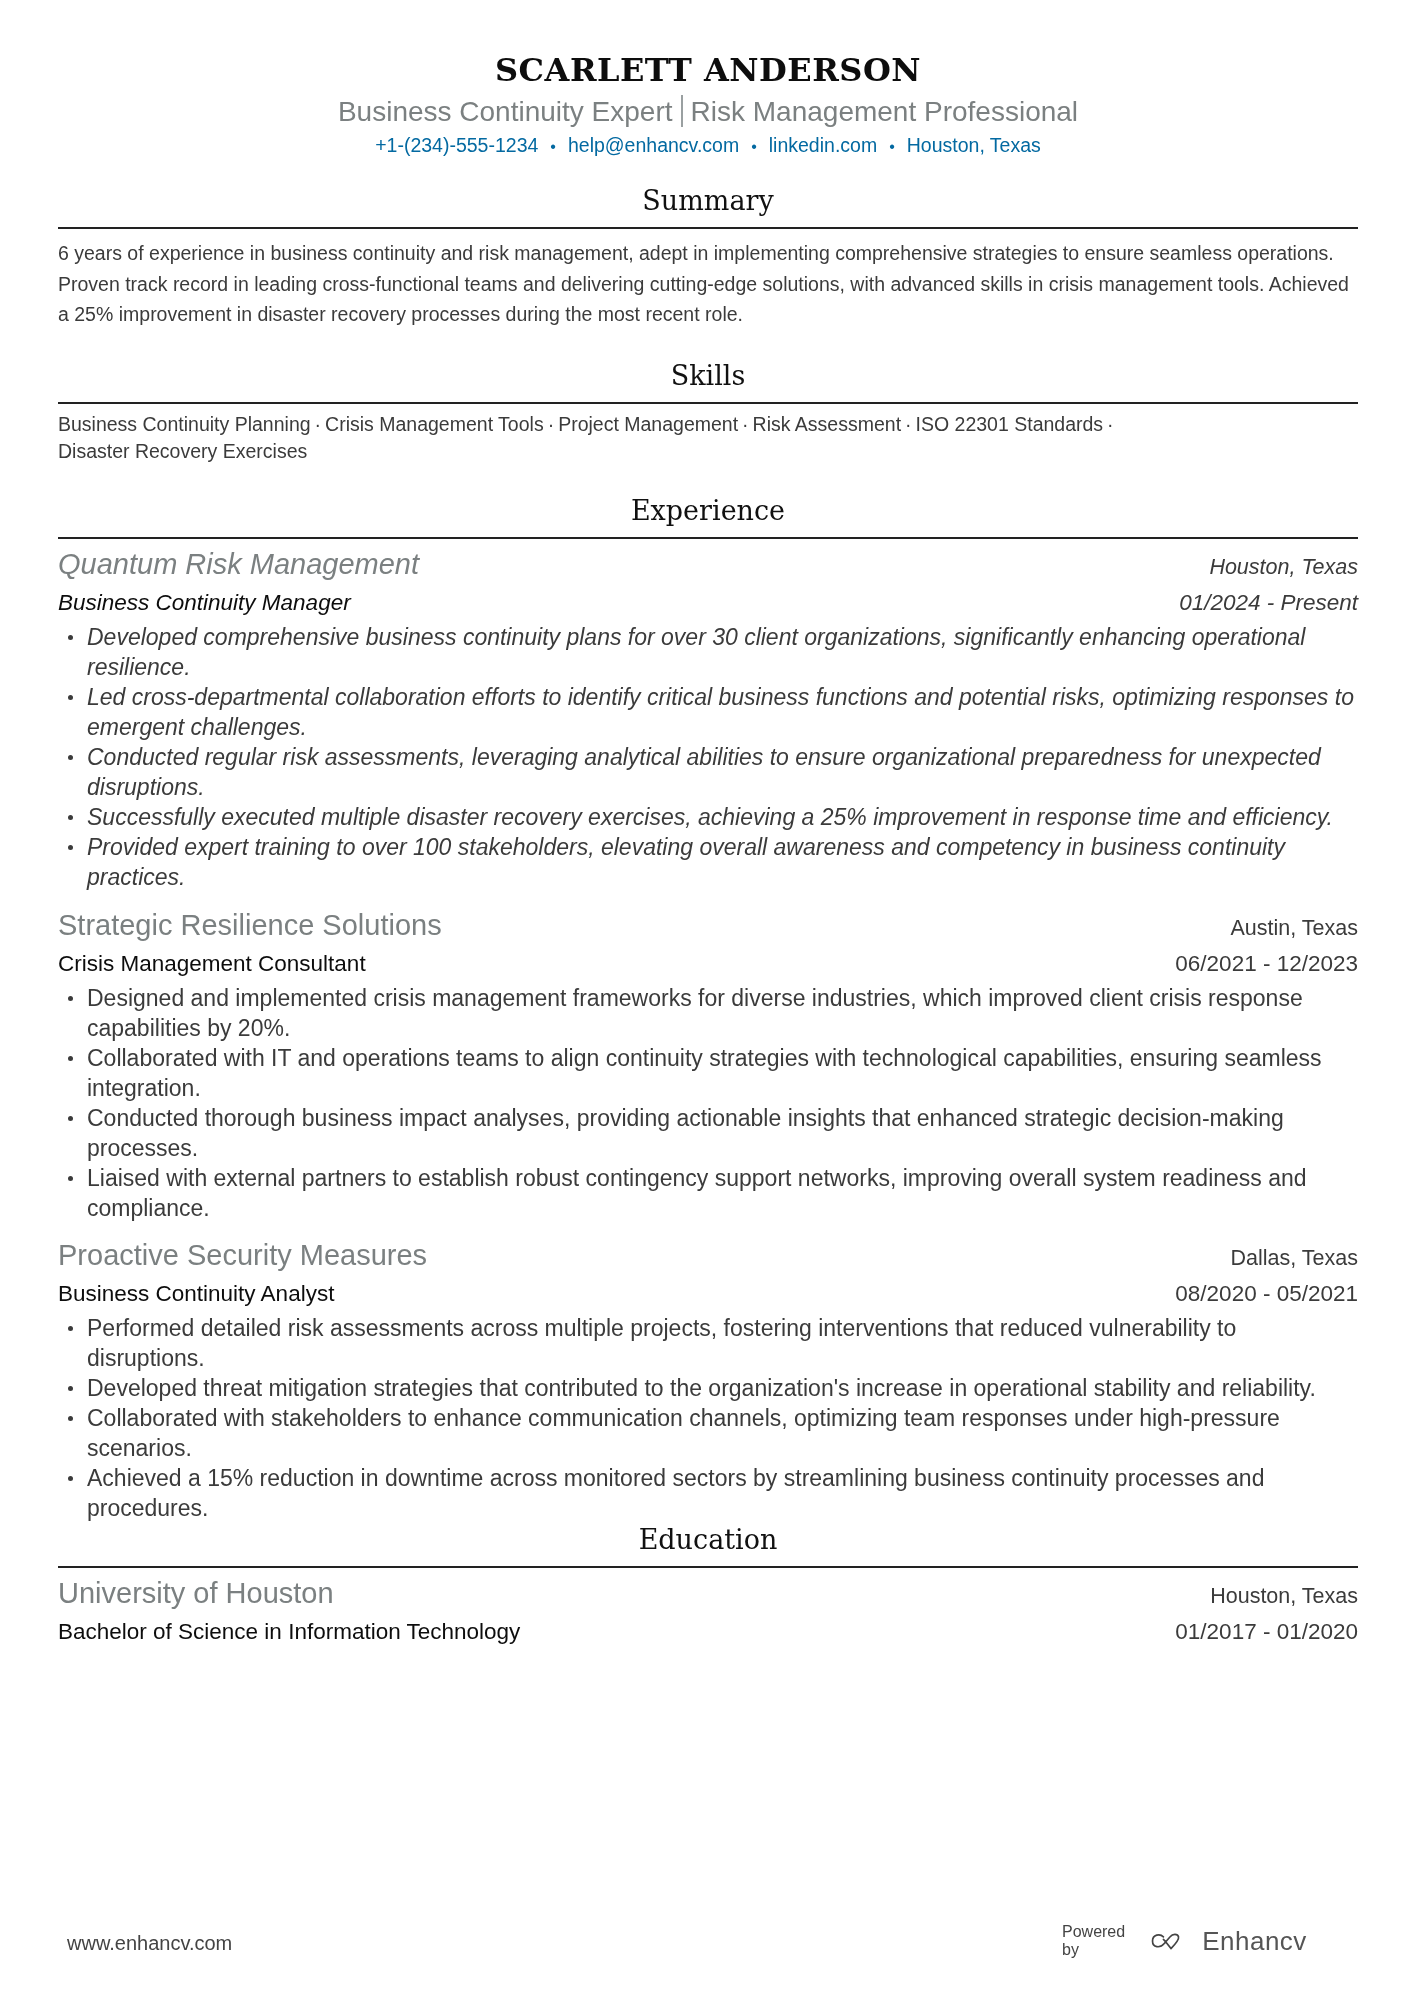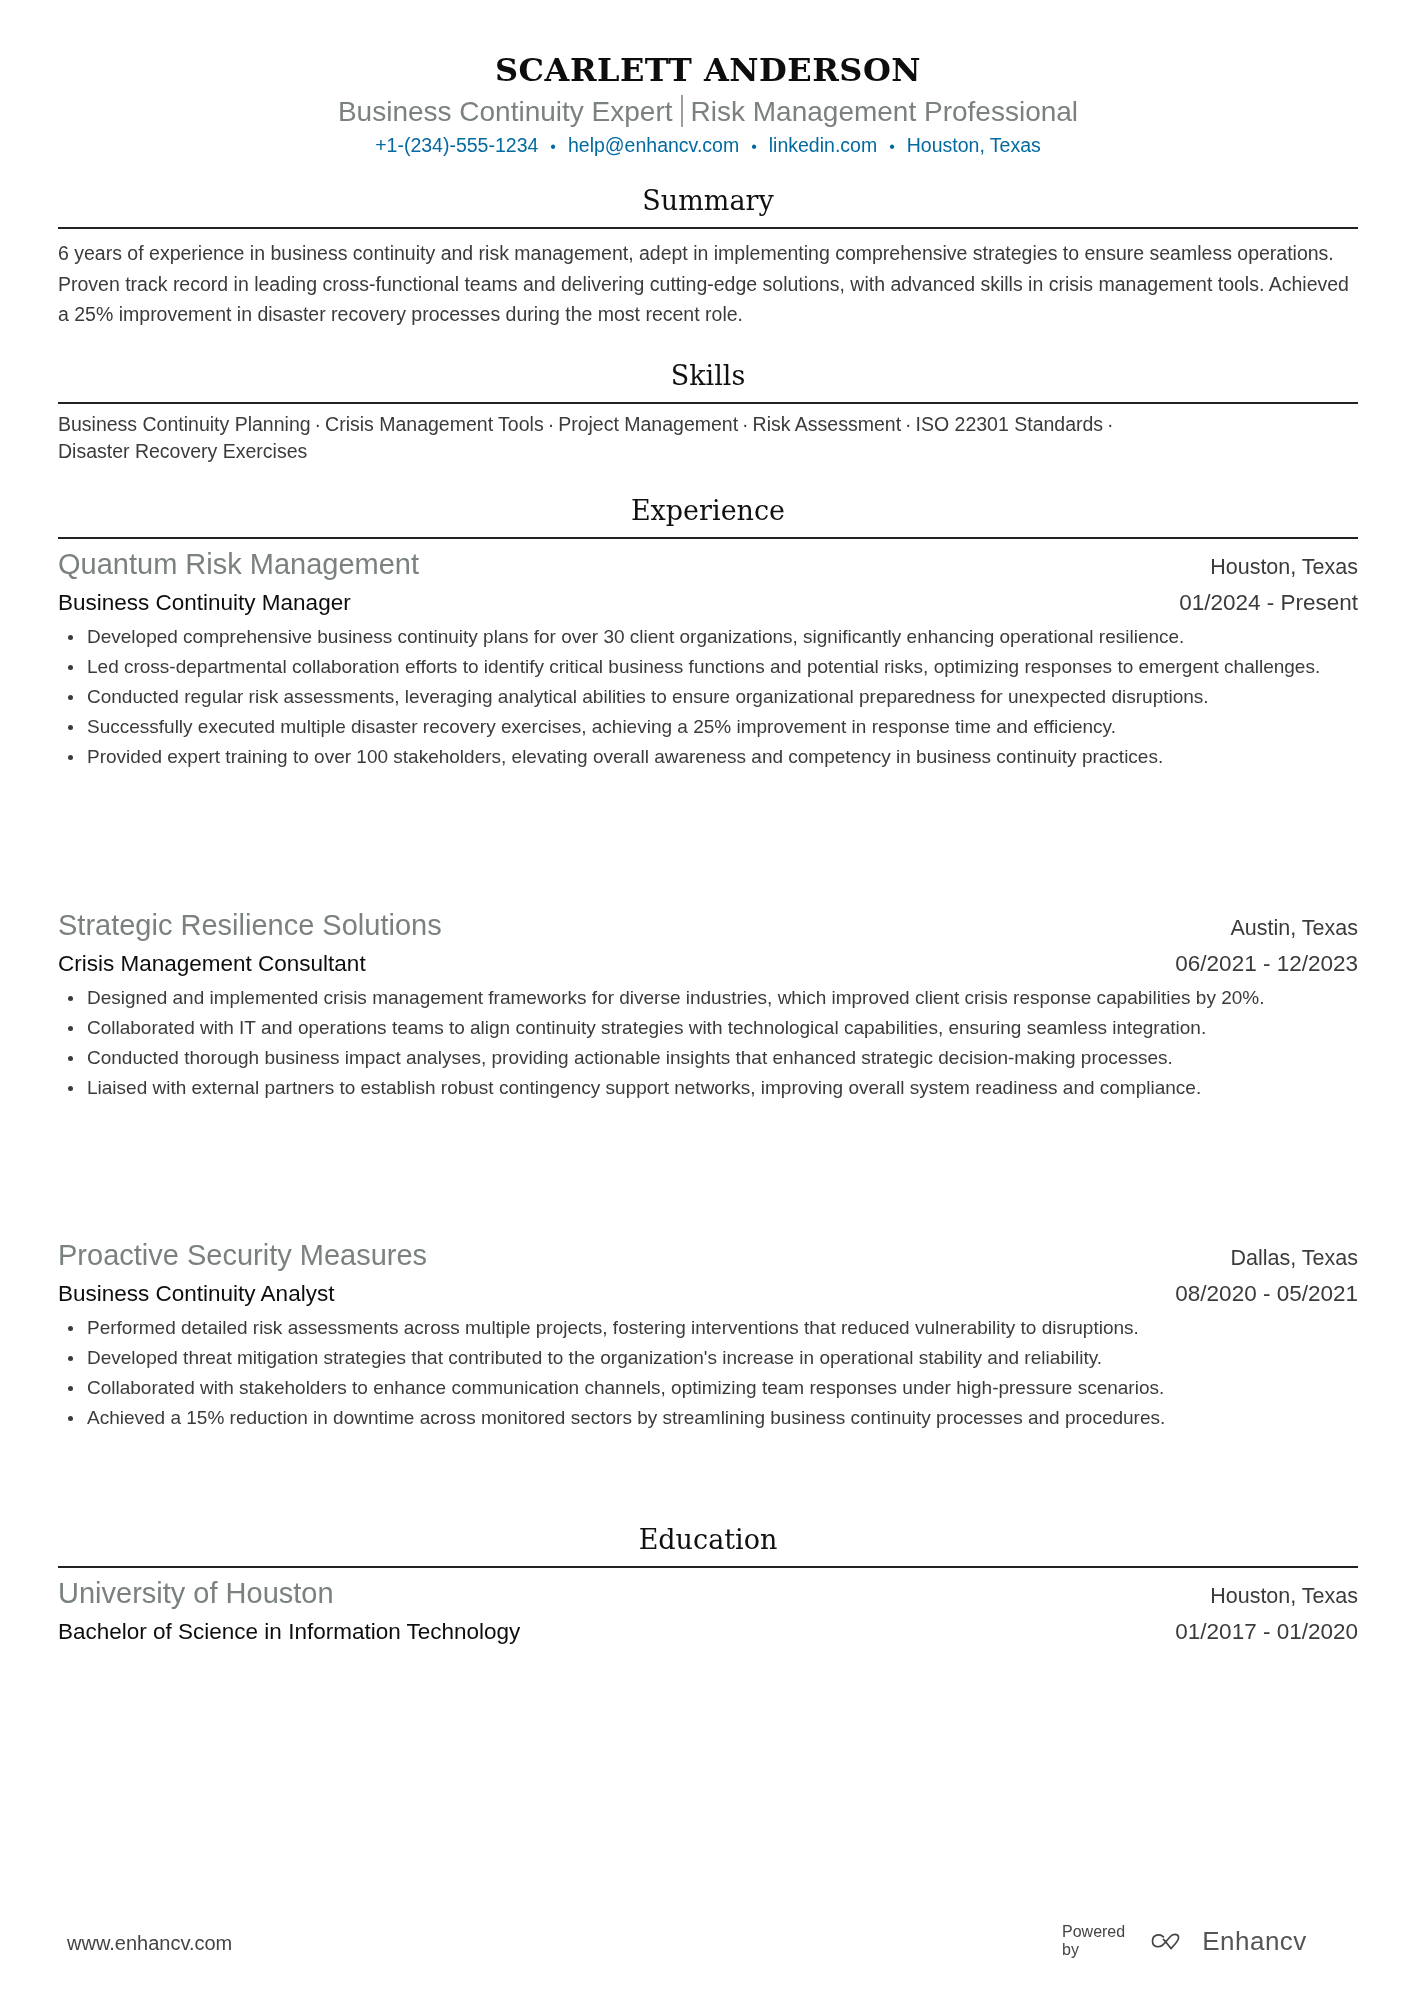--- a/index.html
+++ b/index.html
@@ -22,21 +22,21 @@
   .skills { position: absolute; left: 58px; width: 1300px; top: 411px; font-size: 19.5px; line-height: 27px; color: #3b3b3b; }
   .skills .sdot { margin: 0 4px; }
 
   .entry { position: absolute; left: 58px; width: 1300px; }
   .row { display: flex; justify-content: space-between; align-items: baseline; }
   .company { font-size: 29px; color: #7b8081; line-height: 38px; }
   .location { font-size: 21.5px; color: #3b3b3b; line-height: 38px; }
   .role { font-size: 22.5px; color: #0d0d0d; line-height: 34px; }
   .dates { font-size: 22.5px; color: #3b3b3b; line-height: 34px; }
   ul.bullets { list-style: none; margin-top: 2px; }
-  ul.bullets li { position: relative; padding-left: 29px; font-size: 19px; line-height: 30px; color: #3b3b3b; }
+  ul.bullets li { position: relative; padding-left: 29px; font-size: 23px; line-height: 30px; color: #3b3b3b; }
   ul.bullets li .b { position: absolute; left: 10px; top: 13px; width: 5px; height: 5px; border-radius: 50%; background: #3b3b3b; }
 
   .footer-left { position: absolute; left: 67px; top: 1932px; font-size: 20px; color: #444; line-height: 22px; }
   .footer-right { position: absolute; left: 1062px; top: 1928px; display: flex; align-items: center; height: 26px; }
   .powered { font-size: 16px; color: #444; margin-right: 17px; }
   .logo-icon { width: 48px; height: 24px; margin-right: 12px; }
   .brand { font-size: 26px; color: #555; letter-spacing: 0.5px; font-weight: normal; }
 </style>
 </head>
 <body>
@@ -59,21 +59,21 @@
 
   <div class="section-head" style="top:358px;">Skills</div>
   <div class="rule" style="top:402px;"></div>
   <div class="skills">
     <span>Business Continuity Planning</span><span class="sdot">·</span><span>Crisis Management Tools</span><span class="sdot">·</span><span>Project Management</span><span class="sdot">·</span><span>Risk Assessment</span><span class="sdot">·</span><span>ISO 22301 Standards</span><span class="sdot">·</span><br><span>Disaster Recovery Exercises</span>
   </div>
 
   <div class="section-head" style="top:493px;">Experience</div>
   <div class="rule" style="top:537px;"></div>
 
-  <div class="entry" style="top:545px;">
+  <div class="entry" style="top:545px;font-style:italic;">
     <div class="row">
       <span class="company">Quantum Risk Management</span>
       <span class="location">Houston, Texas</span>
     </div>
     <div class="row">
       <span class="role">Business Continuity Manager</span>
       <span class="dates">01/2024 - Present</span>
     </div>
     <ul class="bullets">
       <li><span class="b"></span><span>Developed comprehensive business continuity plans for over 30 client organizations, significantly enhancing operational resilience.</span></li>

